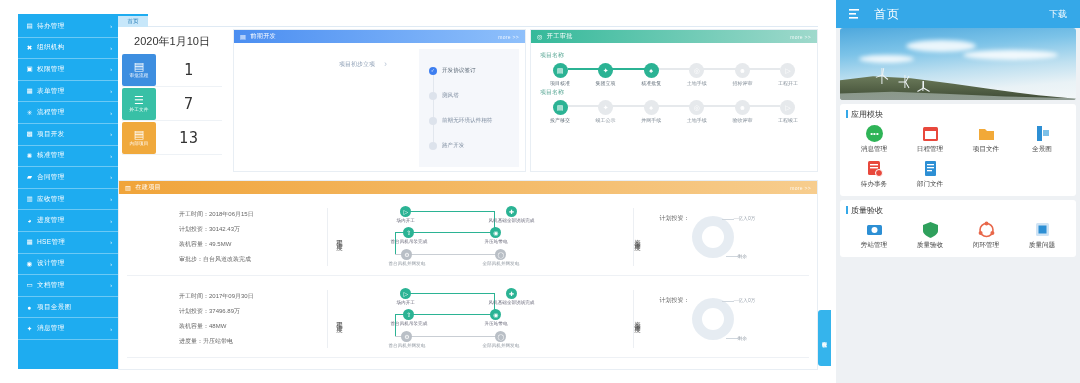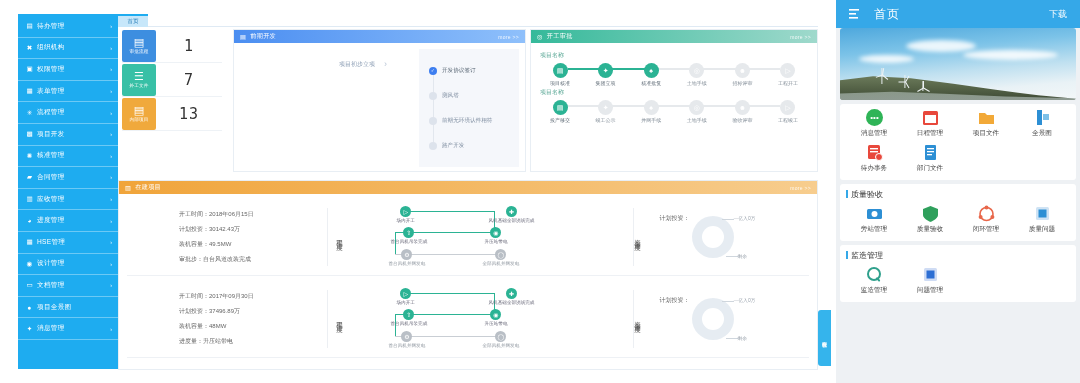--- a/index.html
+++ b/index.html
@@ -285,20 +285,21 @@
         <span class="arr">›</span>
       </div>
       <div class="side-filler"></div>
     </nav>
 
   <div class="tabstrip">
     <div class="tab-active">首页</div>
   </div>
 
   <section class="panel card-date">
+    <div class="date-title">2020年1月10日</div>
     <div id="stats">
         <div class="stat-row">
           <div class="stat-ico s-blue">
             <span class="gl">▤</span>
             <span class="cap">审批流程</span>
           </div>
           <div class="stat-num">1</div>
         </div>
         <div class="stat-row">
           <div class="stat-ico s-green">
@@ -573,20 +574,21 @@
       </div>
       <div class="turbine" style="left:34%;bottom:12%;width:6px;height:10px">
         <div class="pole"></div>
         <div class="blade" style="transform:rotate(0deg)"></div>
         <div class="blade" style="transform:rotate(120deg)"></div>
         <div class="blade" style="transform:rotate(240deg)"></div>
       </div>
     </div>
     <div id="msecs">
         <div class="m-sec">
+          <div class="m-sec-ttl">应用模块</div>
           <div class="m-grid">
             <div class="m-app">
               <span class="mi">
                 <svg width="17" height="17" viewBox="0 0 17 17">
                   <circle cx="8.5" cy="8.5" r="8.5" fill="#2fb457"></circle>
                   <text x="8.5" y="11" font-size="8" fill="#fff" text-anchor="middle">•••</text>
                 </svg>
               </span>
               <span class="mlab">消息管理</span>
             </div>
@@ -675,38 +677,15 @@
               <span class="mi">
                 <svg width="17" height="17" viewBox="0 0 17 17">
                   <rect x="2" y="2" width="13" height="13" rx="1.5" fill="#cfe3f4"></rect>
                   <rect x="4.5" y="4.5" width="8" height="8" fill="#2d8fd4"></rect>
                 </svg>
               </span>
               <span class="mlab">质量问题</span>
             </div>
           </div>
         </div>
-        <div class="m-sec">
-          <div class="m-sec-ttl">监造管理</div>
-          <div class="m-grid">
-            <div class="m-app">
-              <span class="mi">
-                <svg width="17" height="17" viewBox="0 0 17 17">
-                  <circle cx="8" cy="8" r="6" fill="none" stroke="#2fa08c" stroke-width="2"></circle>
-                  <rect x="11" y="11" width="5" height="2" rx="1" fill="#2fa08c" transform="rotate(45 11 11)"></rect>
-                </svg>
-              </span>
-              <span class="mlab">监造管理</span>
-            </div>
-            <div class="m-app">
-              <span class="mi">
-                <svg width="17" height="17" viewBox="0 0 17 17">
-                  <rect x="2" y="2" width="13" height="13" rx="1.5" fill="#cfdcf4"></rect>
-                  <rect x="4.5" y="4.5" width="8" height="8" fill="#2d6fd4"></rect>
-                </svg>
-              </span>
-              <span class="mlab">问题管理</span>
-            </div>
-          </div>
-        </div>
       </div>
   </aside>
 </div>
 
 </body></html>

